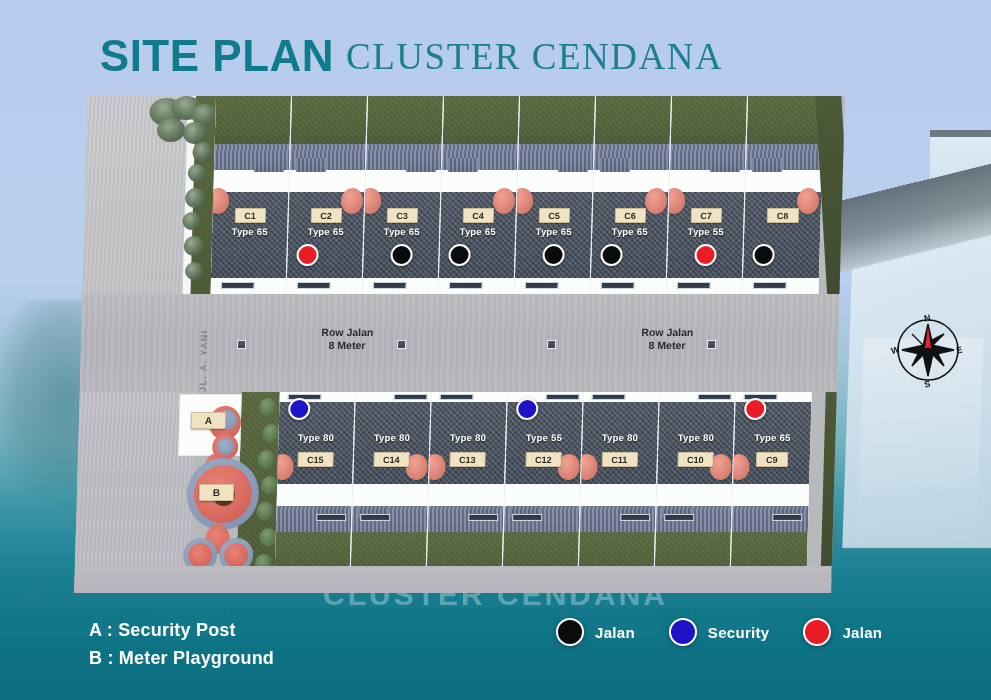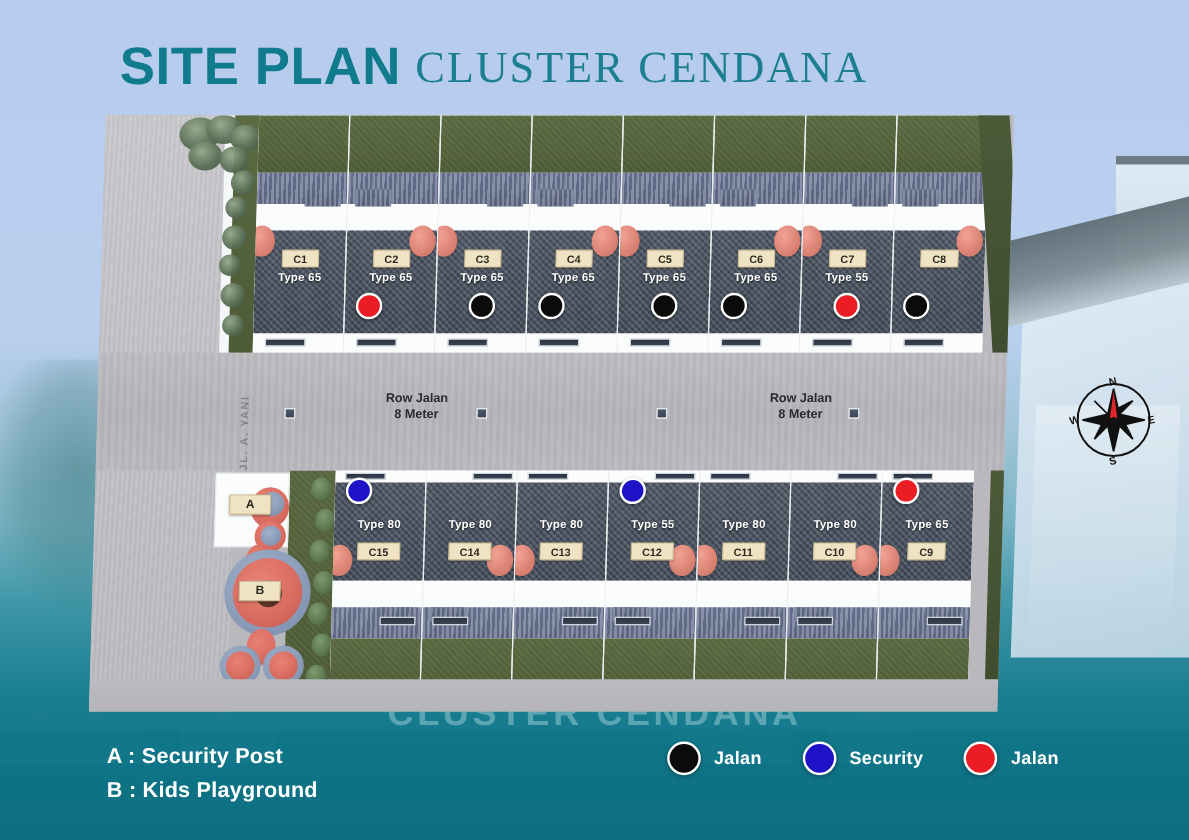--- a/index.html
+++ b/index.html
@@ -718,21 +718,21 @@
       <circle cx="40" cy="40" r="2.4" fill="#111"></circle>
       <text x="40" y="11" text-anchor="middle" font-family="Liberation Sans, sans-serif" font-size="9" font-weight="bold" fill="#111" transform="rotate(-12 40 11)">N</text>
       <text x="72" y="43" text-anchor="middle" font-family="Liberation Sans, sans-serif" font-size="9" font-weight="bold" fill="#111" transform="rotate(-12 72 43)">E</text>
       <text x="40" y="77" text-anchor="middle" font-family="Liberation Sans, sans-serif" font-size="9" font-weight="bold" fill="#111" transform="rotate(-12 40 77)">S</text>
       <text x="8" y="43" text-anchor="middle" font-family="Liberation Sans, sans-serif" font-size="9" font-weight="bold" fill="#111" transform="rotate(-12 8 43)">W</text>
     </svg>
   </div>
 
   <div class="legend-left">
     <div>A : Security Post</div>
-    <div>B : Kids Playground</div>
+    <div>B : Meter Playground</div>
   </div>
 
   <div class="legend-right">
       <div class="legend-item">
         <div class="legend-dot" style="background: rgb(11, 11, 11);"></div>
         <div class="legend-label">Jalan</div>
       </div>
       <div class="legend-item">
         <div class="legend-dot" style="background: rgb(31, 19, 200);"></div>
         <div class="legend-label">Security</div>

